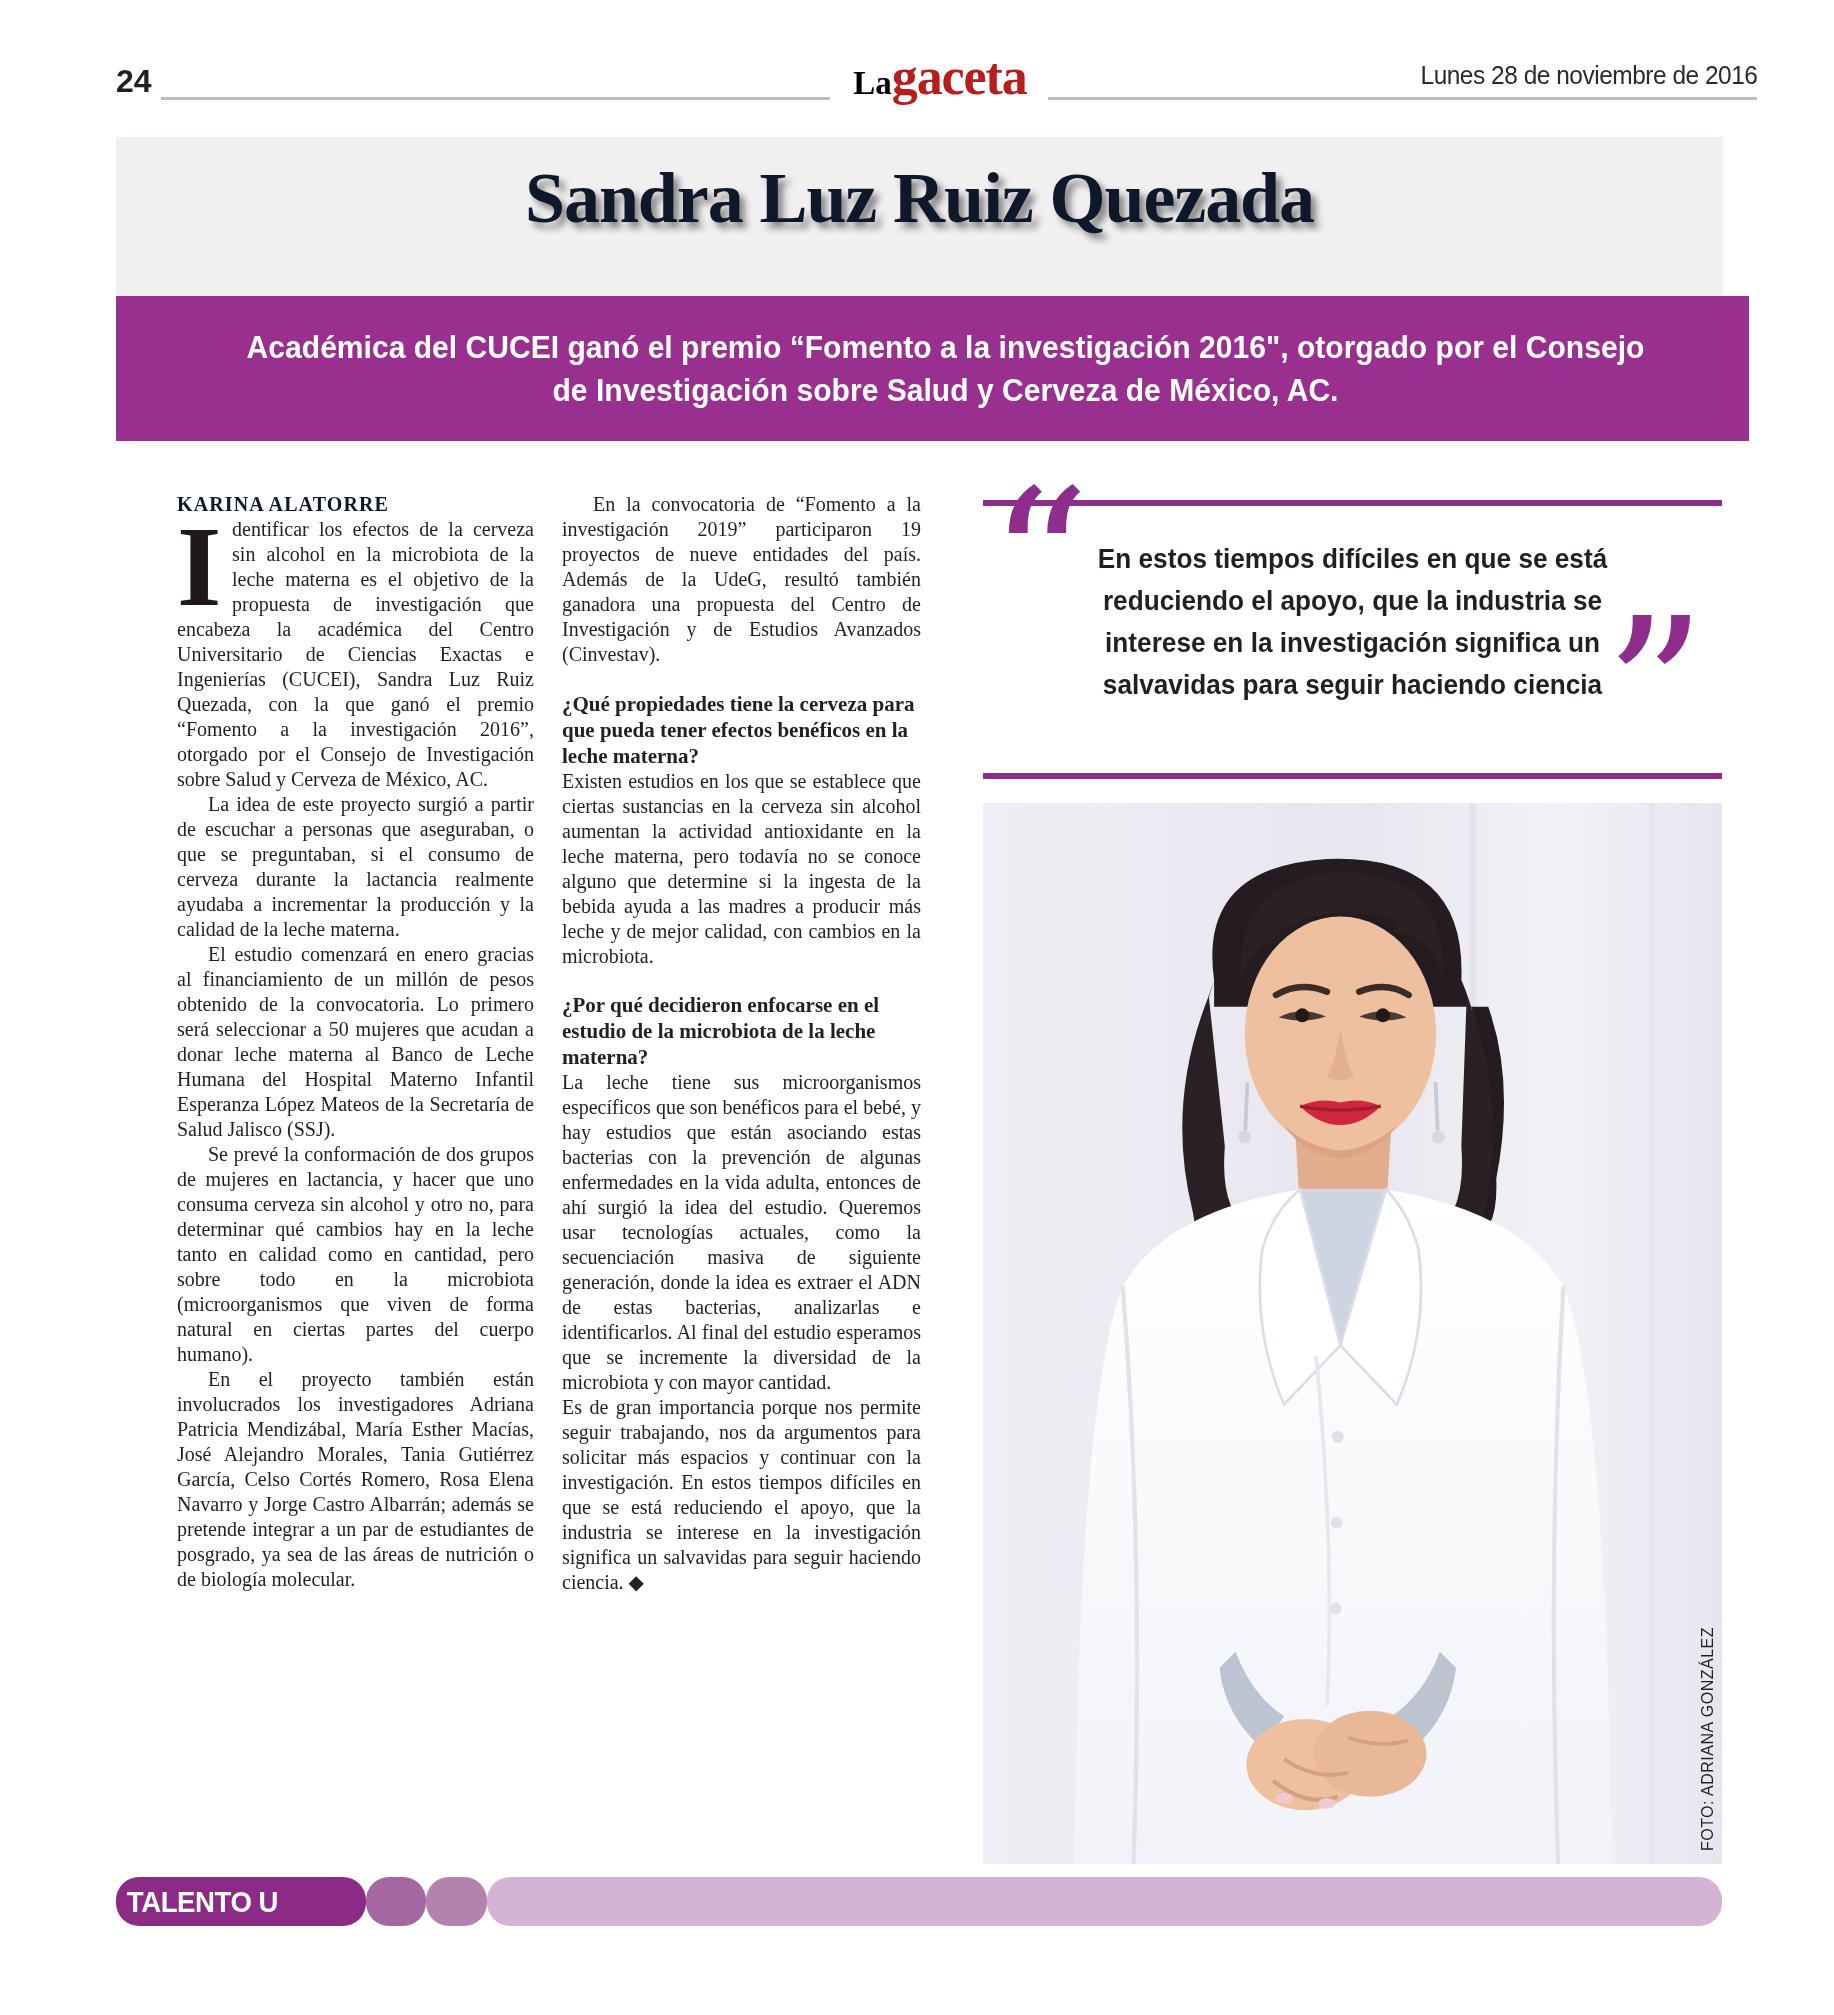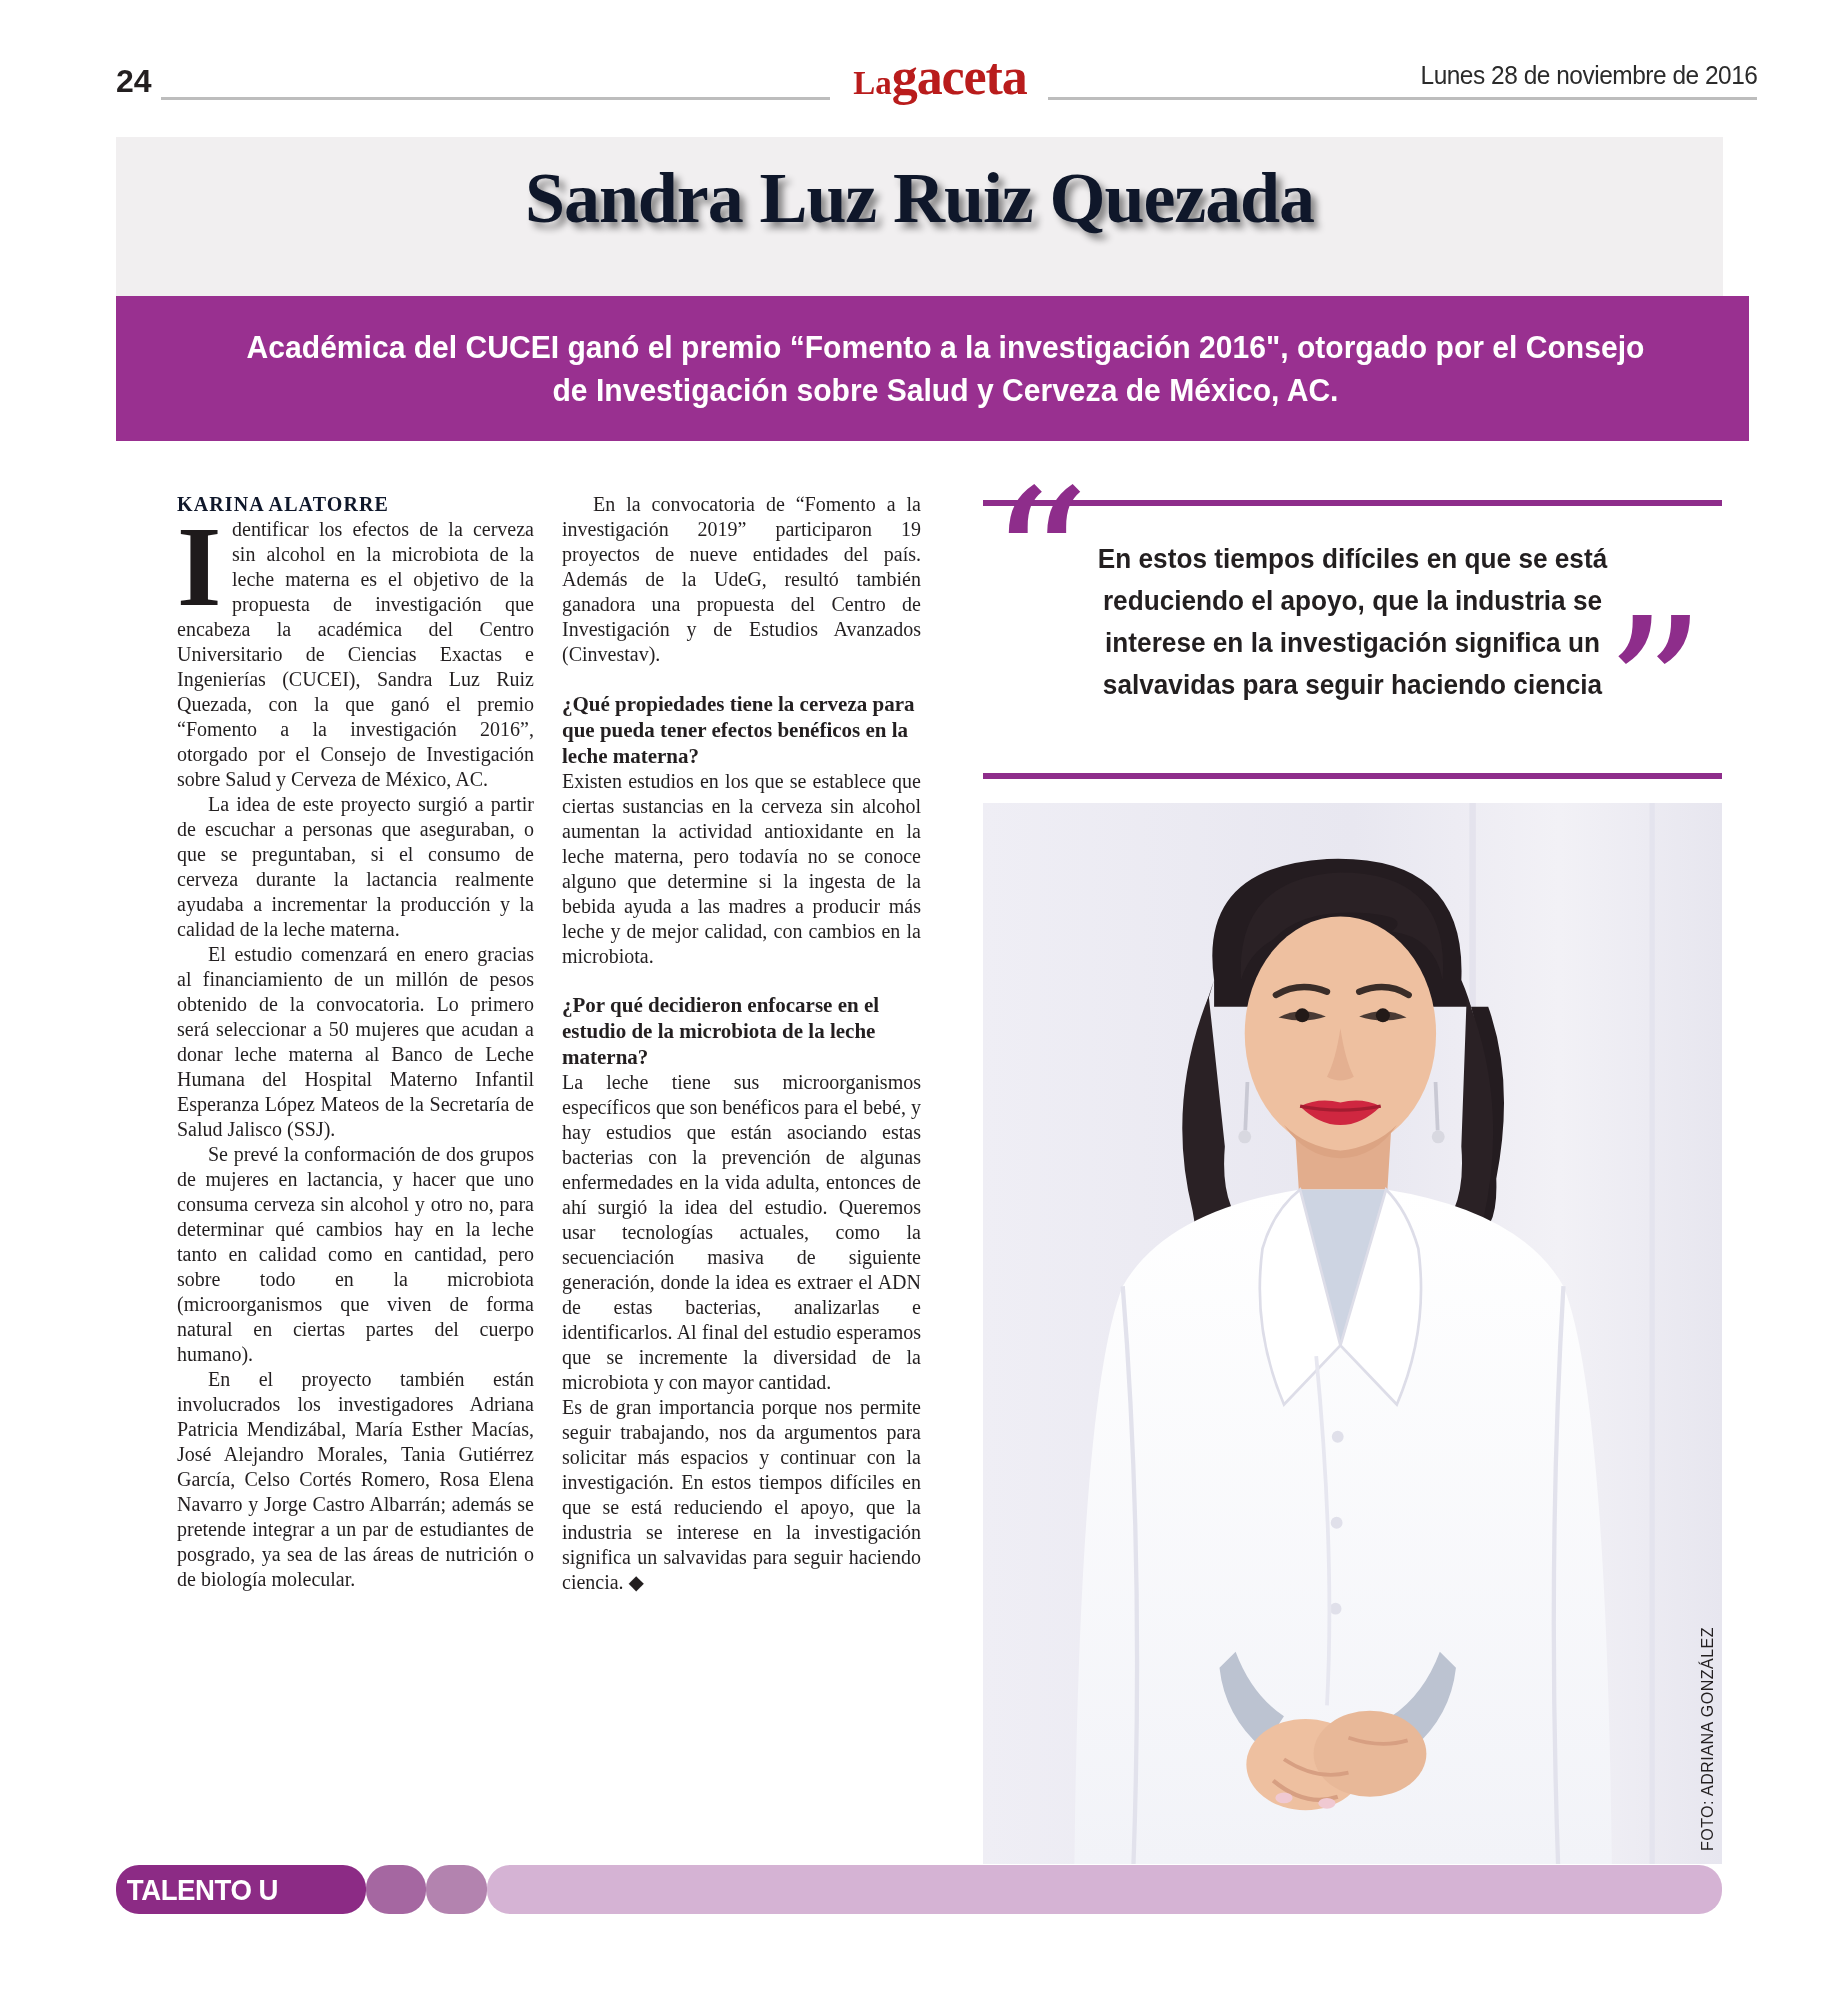--- a/index.html
+++ b/index.html
@@ -11,21 +11,21 @@
   
   .page-number{
     position:absolute;left:116px;top:63px;
     font-family:"Liberation Sans",sans-serif;font-weight:bold;font-size:32px;color:#231f20;
   }
   .rule-left{position:absolute;left:161px;top:97px;width:669px;height:2.7px;background:#bdbdbd;}
   .rule-right{position:absolute;left:1048px;top:97px;width:709px;height:2.7px;background:#bdbdbd;}
   .masthead{
     position:absolute;left:827px;top:47px;width:226px;text-align:center;white-space:nowrap;
   }
-  .masthead .la{font-family:"Liberation Serif",serif;font-weight:bold;font-size:33px;color:#b91c1c;}
+  .masthead .la{font-family:"Liberation Serif",serif;font-weight:bold;font-size:33px;color:#000000;}
   .masthead .gaceta{font-family:"Liberation Serif",serif;font-weight:bold;font-size:52px;color:#b91c1c;letter-spacing:-1.1px;}
   .issue-date{
     position:absolute;right:77px;top:60px;
     font-family:"Liberation Sans",sans-serif;font-size:26px;color:#2b2b2b;letter-spacing:-0.5px;
     transform:scaleX(0.94);transform-origin:right;
   }
   
   .title-block{
     position:absolute;left:116px;top:137px;width:1607px;height:159px;background:#f1eff0;
   }
@@ -85,21 +85,21 @@
     position:absolute;left:983px;top:803px;width:739px;height:1061px;background:#eae9f1;overflow:hidden;
   }
   .photo svg{display:block;width:100%;height:100%;}
   .photo-credit{
     position:absolute;right:5.4px;bottom:13.4px;
     font-family:"Liberation Sans",sans-serif;font-size:16px;color:#231f20;letter-spacing:0.5px;
     writing-mode:vertical-rl;transform:rotate(180deg);
   }
   
   .footer-bar{position:absolute;left:116px;top:1865px;width:1607px;height:49px;}
-  .fb-seg{position:absolute;top:0;height:100%;border-radius:23px;}
+  .fb-seg{position:absolute;top:12px;height:100%;border-radius:23px;}
   .fb-dark{left:0;width:250px;background:#8c2b85;display:flex;align-items:center;}
   .fb-label{
     font-family:"Liberation Sans",sans-serif;font-weight:bold;font-size:30px;color:#ffffff;
     padding-left:11.8px;letter-spacing:-0.5px;transform:scaleX(0.92);transform-origin:left;
   }
   .fb-mid{left:250px;width:60px;background:#a567a1;}
   .fb-mid2{left:310px;width:61px;background:#b383af;}
   .fb-light{left:371px;width:1235px;background:#d5b3d4;}
 </style>
 </head>

